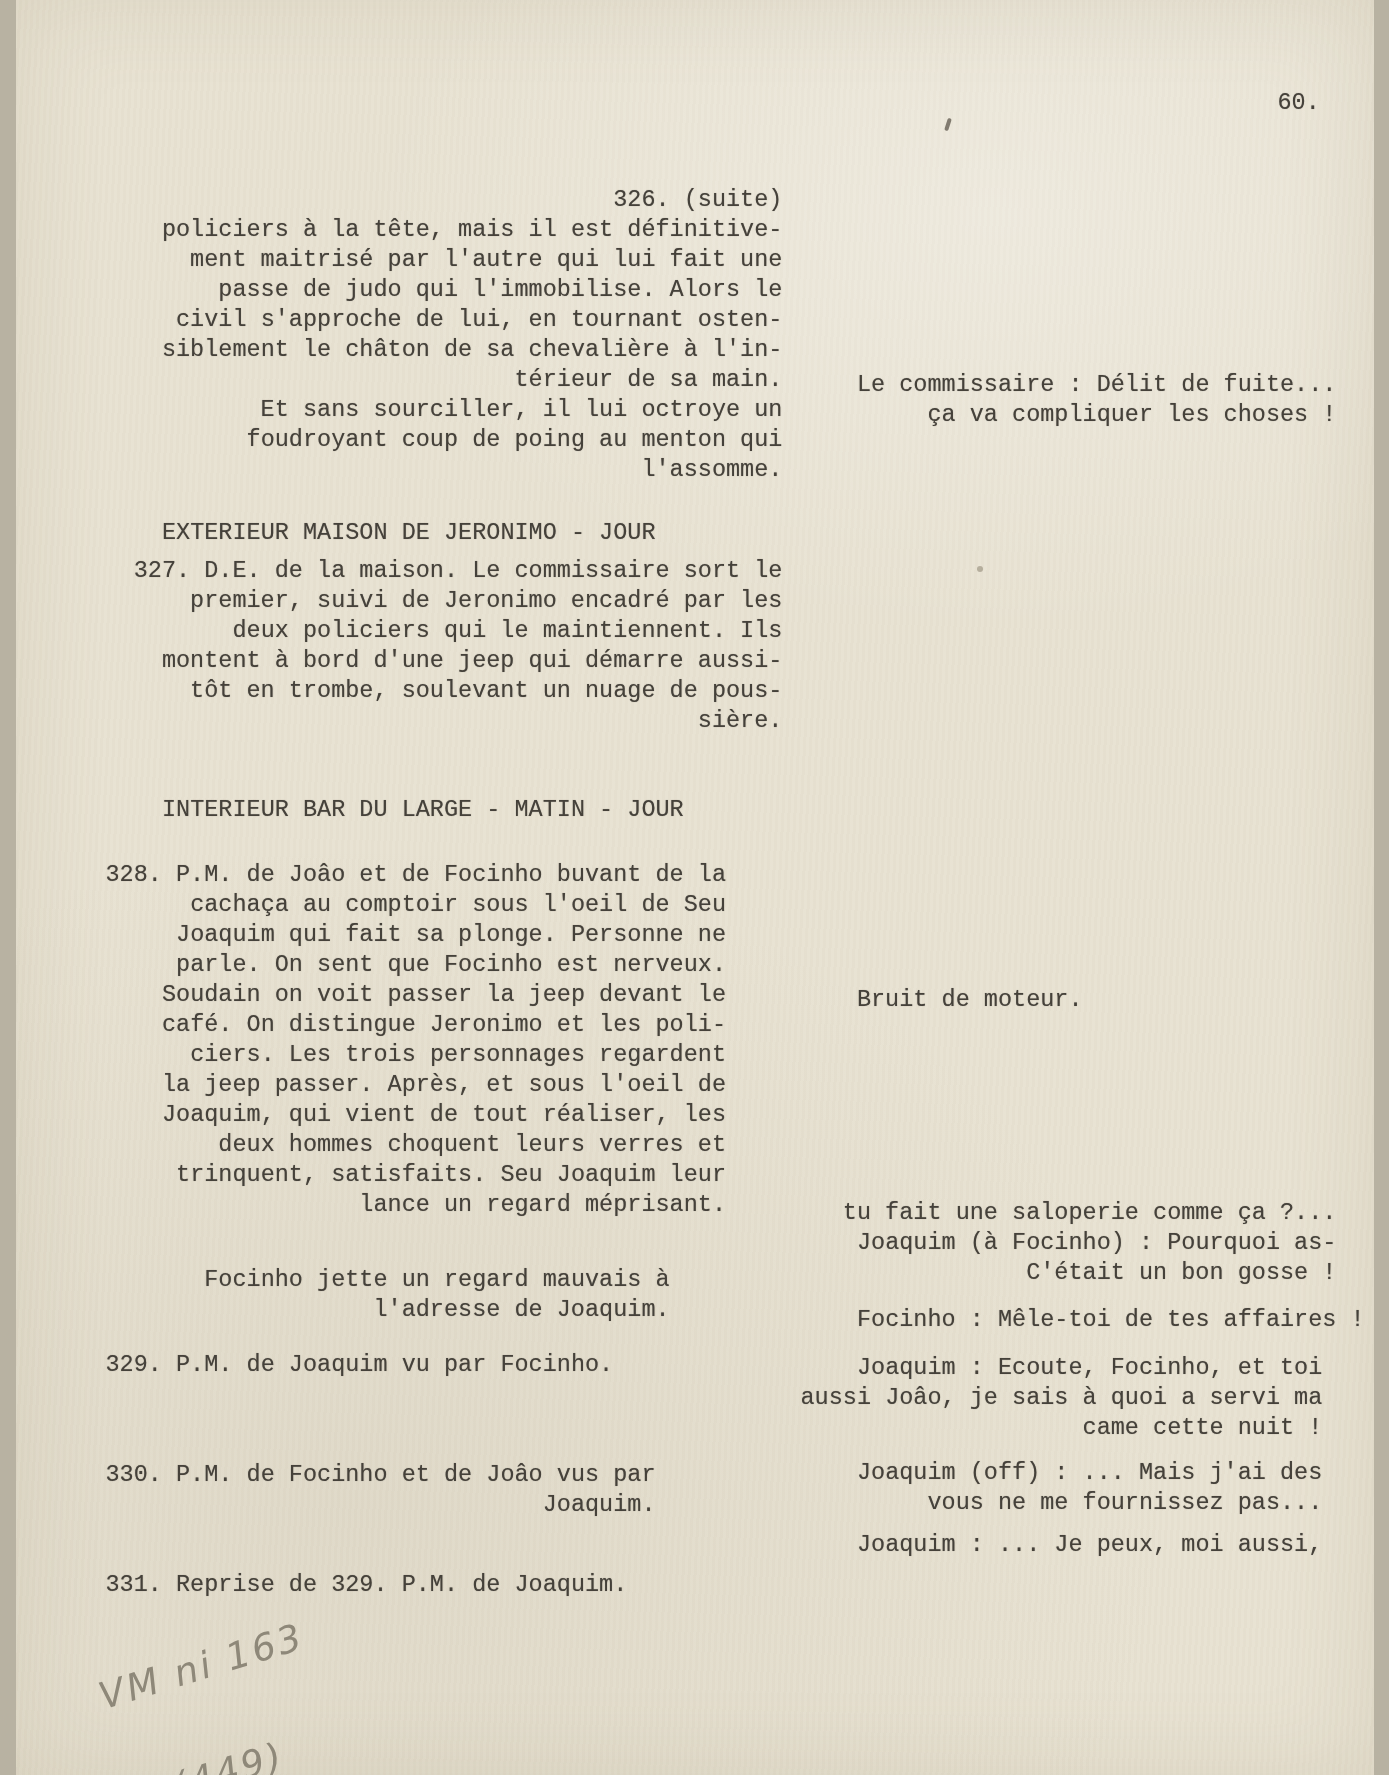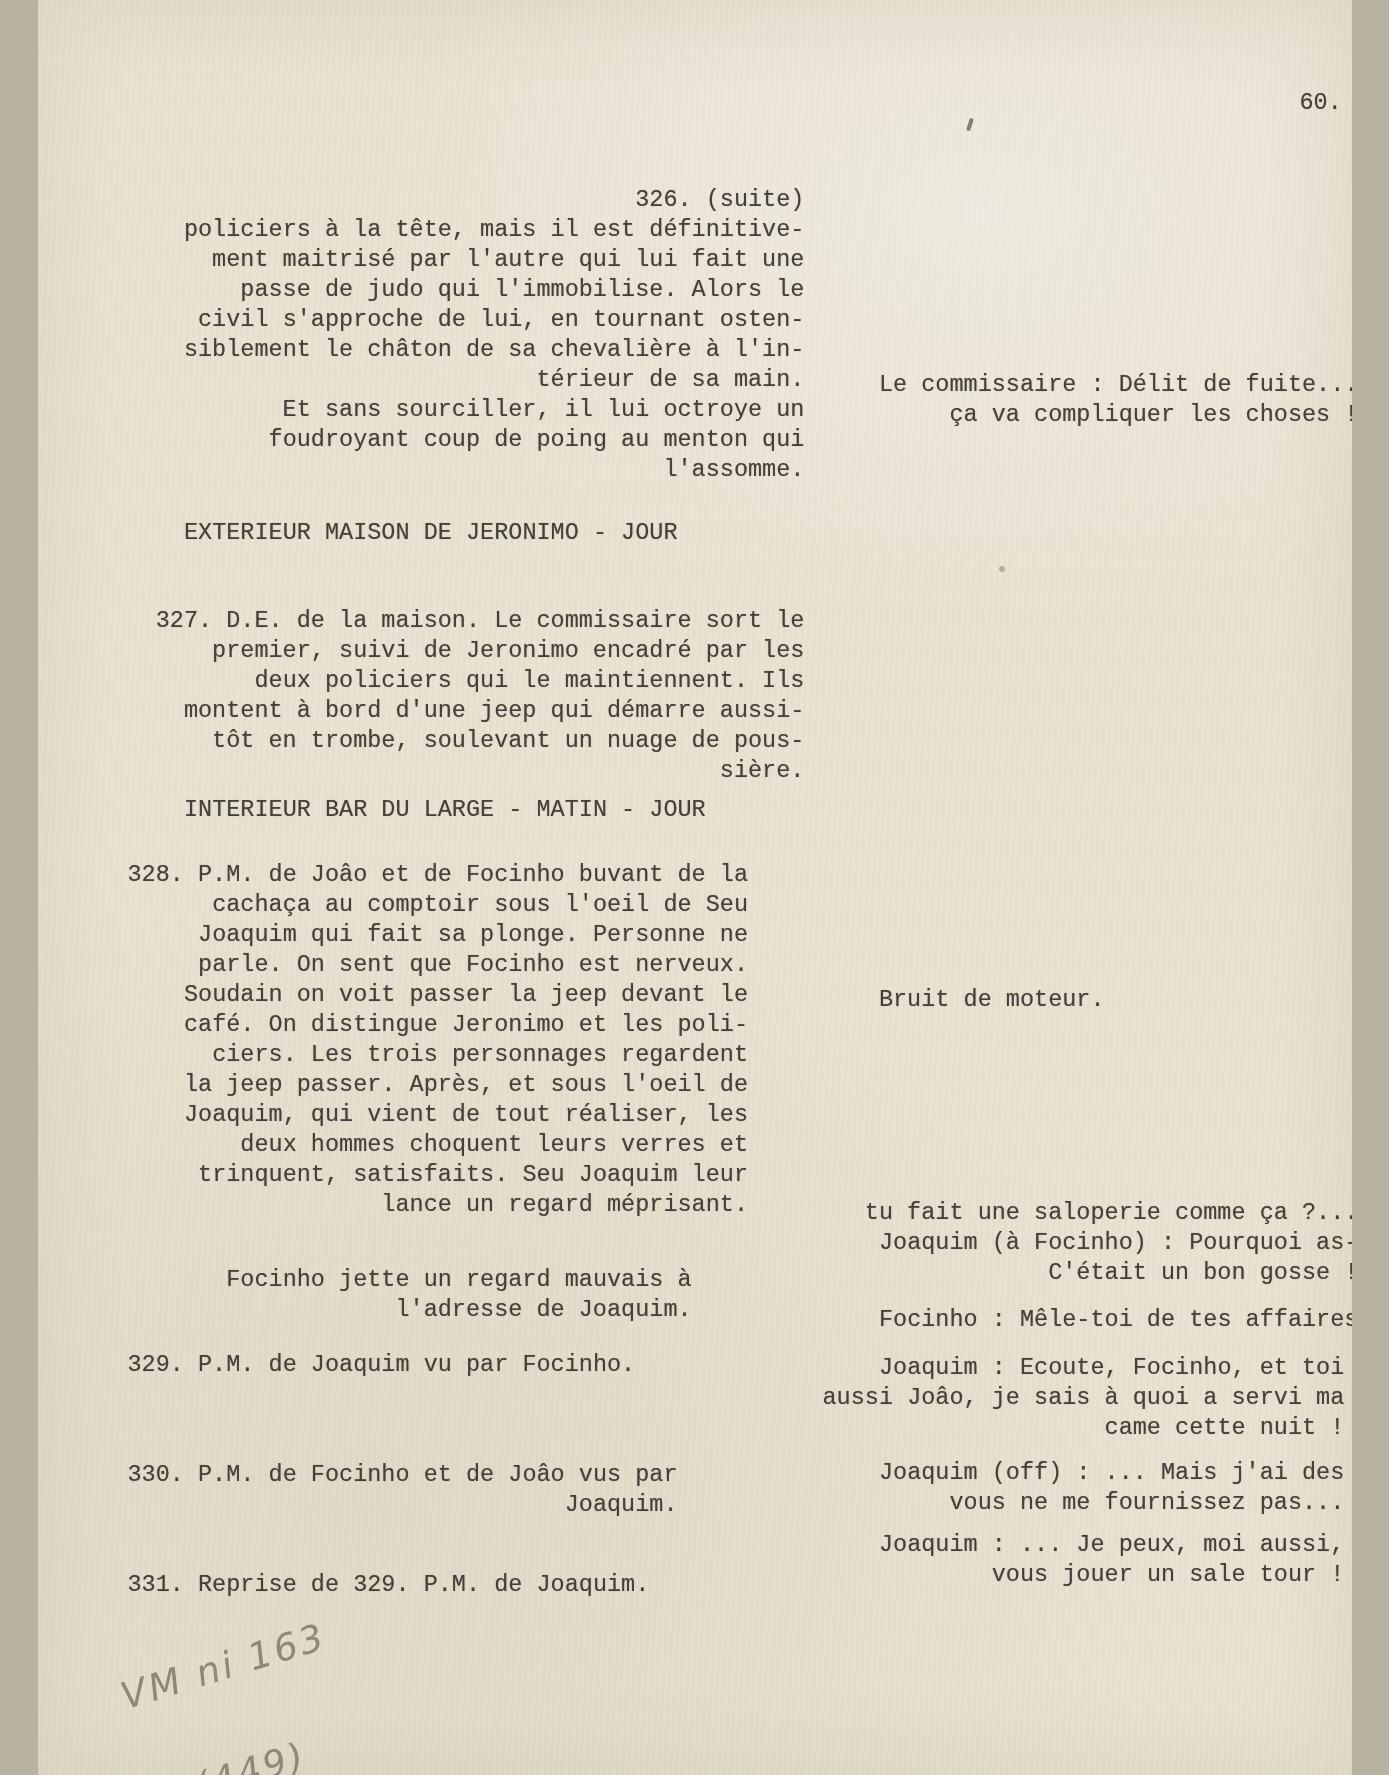--- a/index.html
+++ b/index.html
@@ -11,33 +11,34 @@
       radial-gradient(ellipse 900px 600px at 72% 12%, rgba(255,255,255,0.28), transparent 70%),
       radial-gradient(ellipse 1100px 900px at 25% 85%, rgba(125,112,84,0.08), transparent 75%),
       repeating-linear-gradient(93deg, rgba(255,255,255,0.018) 0 3px, rgba(95,84,60,0.018) 3px 6px),
       #e8e2d2;
     box-shadow: inset 0 0 90px rgba(140,124,92,0.14);
     overflow:hidden;
     font-family:"Liberation Mono","DejaVu Sans Mono",monospace;
     font-size:23.5px;
     line-height:30px;
     color:#45413a;
+    padding-left:44px;
   }
   .block{position:absolute;white-space:pre;text-shadow:0 0 1px rgba(69,65,58,0.45);}
   .line{height:30px;text-align:right;}
   .u{text-decoration-thickness:2.5px;text-underline-offset:5px;}
   .page-number{
     position:absolute;left:1262px;top:88px;
     text-shadow:0 0 1px rgba(69,65,58,0.45);
   }
   
   .b-shot-326{left:90px;top:185px}
   .b-dlg-commissaire{left:785px;top:370px}
   .b-h-exterieur{left:90px;top:518px}
-  .b-shot-327{left:90px;top:606px}
+  .b-shot-327{left:90px;top:556px}
   .b-h-interieur{left:90px;top:795px}
   .b-shot-328{left:90px;top:860px}
   .b-bruit{left:785px;top:985px}
   .b-action-focinho{left:90px;top:1265px}
   .b-shot-329{left:90px;top:1350px}
   .b-dlg-joaquim-1{left:785px;top:1198px}
   .b-dlg-focinho{left:785px;top:1305px}
   .b-dlg-joaquim-2{left:785px;top:1353px}
   .b-shot-330{left:90px;top:1460px}
   .b-dlg-joaquim-off{left:785px;top:1458px}
@@ -77,21 +78,21 @@
       <div class="block b-shot-328"><div class="line"><span>328. </span><span class="u">P.M.</span><span> de Joâo et de Focinho buvant de la</span></div><div class="line"><span>    cachaça au comptoir sous l'oeil de Seu</span></div><div class="line"><span>    Joaquim qui fait sa plonge. Personne ne</span></div><div class="line"><span>    parle. On sent que Focinho est nerveux.</span></div><div class="line"><span>    Soudain on voit passer la jeep devant le</span></div><div class="line"><span>    café. On distingue Jeronimo et les poli-</span></div><div class="line"><span>    ciers. Les trois personnages regardent</span></div><div class="line"><span>    la jeep passer. Après, et sous l'oeil de</span></div><div class="line"><span>    Joaquim, qui vient de tout réaliser, les</span></div><div class="line"><span>    deux hommes choquent leurs verres et</span></div><div class="line"><span>    trinquent, satisfaits. Seu Joaquim leur</span></div><div class="line"><span>    lance un regard méprisant.</span></div></div>
       <div class="block b-bruit"><div class="line"><span>    Bruit de moteur.</span></div></div>
       <div class="block b-action-focinho"><div class="line"><span>       Focinho jette un regard mauvais à</span></div><div class="line"><span>    l'adresse de Joaquim.</span></div></div>
       <div class="block b-shot-329"><div class="line"><span>329. </span><span class="u">P.M.</span><span> de Joaquim vu par Focinho.</span></div></div>
       <div class="block b-dlg-joaquim-1"><div class="line"><span>tu fait une saloperie comme ça ?...</span></div><div class="line"><span>    </span><span class="u">Joaquim</span><span> (à Focinho) : Pourquoi as-</span></div><div class="line"><span>C'était un bon gosse !</span></div></div>
       <div class="block b-dlg-focinho"><div class="line"><span>    </span><span class="u">Focinho</span><span> : Mêle-toi de tes affaires !</span></div></div>
       <div class="block b-dlg-joaquim-2"><div class="line"><span>    </span><span class="u">Joaquim</span><span> : Ecoute, Focinho, et toi</span></div><div class="line"><span>aussi Joâo, je sais à quoi a servi ma</span></div><div class="line"><span>came cette nuit !</span></div></div>
       <div class="block b-shot-330"><div class="line"><span>330. </span><span class="u">P.M.</span><span> de Focinho et de Joâo vus par</span></div><div class="line"><span>    Joaquim.</span></div></div>
       <div class="block b-dlg-joaquim-off"><div class="line"><span>    </span><span class="u">Joaquim</span><span> (off) : ... Mais j'ai des</span></div><div class="line"><span>vous ne me fournissez pas...</span></div></div>
       <div class="block b-shot-331"><div class="line"><span>331. Reprise de 329. </span><span class="u">P.M.</span><span> de Joaquim.</span></div></div>
-      <div class="block b-dlg-joaquim-3"><div class="line"><span>    </span><span class="u">Joaquim</span><span> : ... Je peux, moi aussi,</span></div><div class="line"><span>vous jouer un sale tour !</span></div></div>
+      <div class="block b-dlg-joaquim-3"><div class="line"><span>    </span><span class="u">Joaquim</span><span> : ... Je peux, moi aussi,</span></div></div>
     </div>
 
   <div class="handwritten">
     <div>VM ni 163</div>
     <div class="hw2">(449)</div>
   </div>
 
   <div class="speck1"></div>
   <div class="speck2"></div>
 </div>

